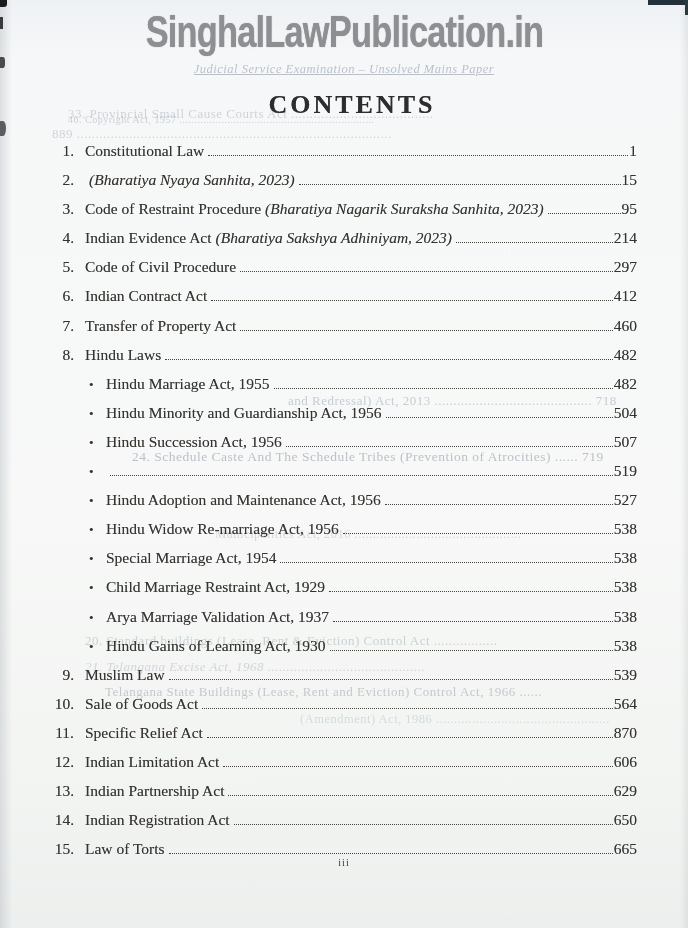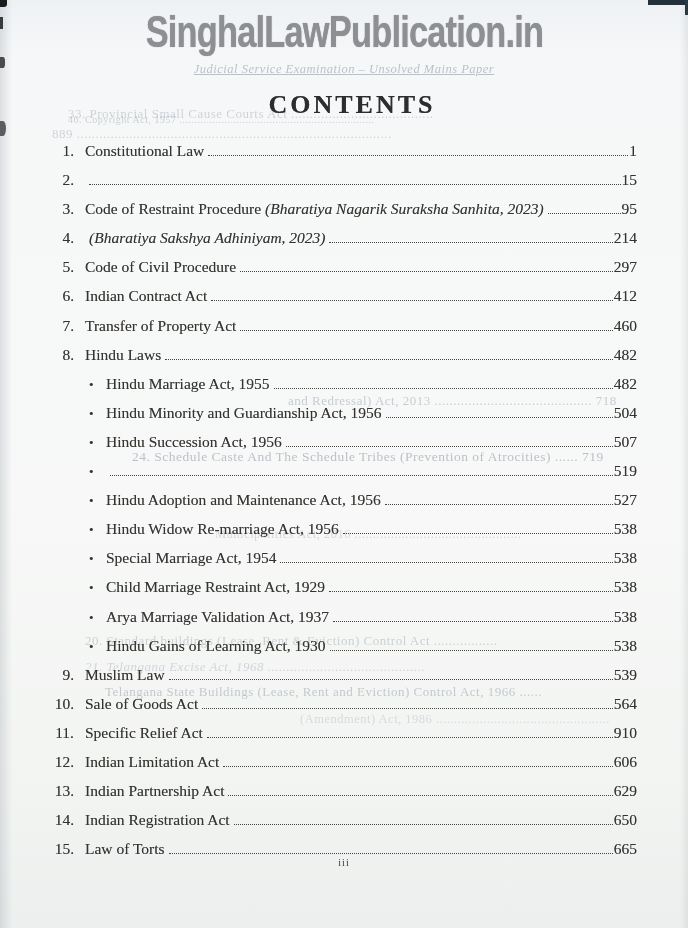--- a/index.html
+++ b/index.html
@@ -81,32 +81,34 @@
 
   <div class="toc" id="toc">
       <div class="row">
         <span class="num">1.</span>
         <span class="title">Constitutional Law</span>
         <span class="leader"></span>
         <span class="pg">1</span>
       </div>
       <div class="row">
         <span class="num">2.</span>
+        <span class="ital">(Bharatiya Nyaya Sanhita, 2023)</span>
         <span class="leader"></span>
         <span class="pg">15</span>
       </div>
       <div class="row">
         <span class="num">3.</span>
         <span class="title">Code of Restraint Procedure</span>
         <span class="ital">(Bharatiya Nagarik Suraksha Sanhita, 2023)</span>
         <span class="leader"></span>
         <span class="pg">95</span>
       </div>
       <div class="row">
         <span class="num">4.</span>
+        <span class="title">Indian Evidence Act</span>
         <span class="ital">(Bharatiya Sakshya Adhiniyam, 2023)</span>
         <span class="leader"></span>
         <span class="pg">214</span>
       </div>
       <div class="row">
         <span class="num">5.</span>
         <span class="title">Code of Civil Procedure</span>
         <span class="leader"></span>
         <span class="pg">297</span>
       </div>
@@ -196,21 +198,21 @@
       <div class="row">
         <span class="num">10.</span>
         <span class="title">Sale of Goods Act</span>
         <span class="leader"></span>
         <span class="pg">564</span>
       </div>
       <div class="row">
         <span class="num">11.</span>
         <span class="title">Specific Relief Act</span>
         <span class="leader"></span>
-        <span class="pg">910</span>
+        <span class="pg">870</span>
       </div>
       <div class="row">
         <span class="num">12.</span>
         <span class="title">Indian Limitation Act</span>
         <span class="leader"></span>
         <span class="pg">606</span>
       </div>
       <div class="row">
         <span class="num">13.</span>
         <span class="title">Indian Partnership Act</span>

